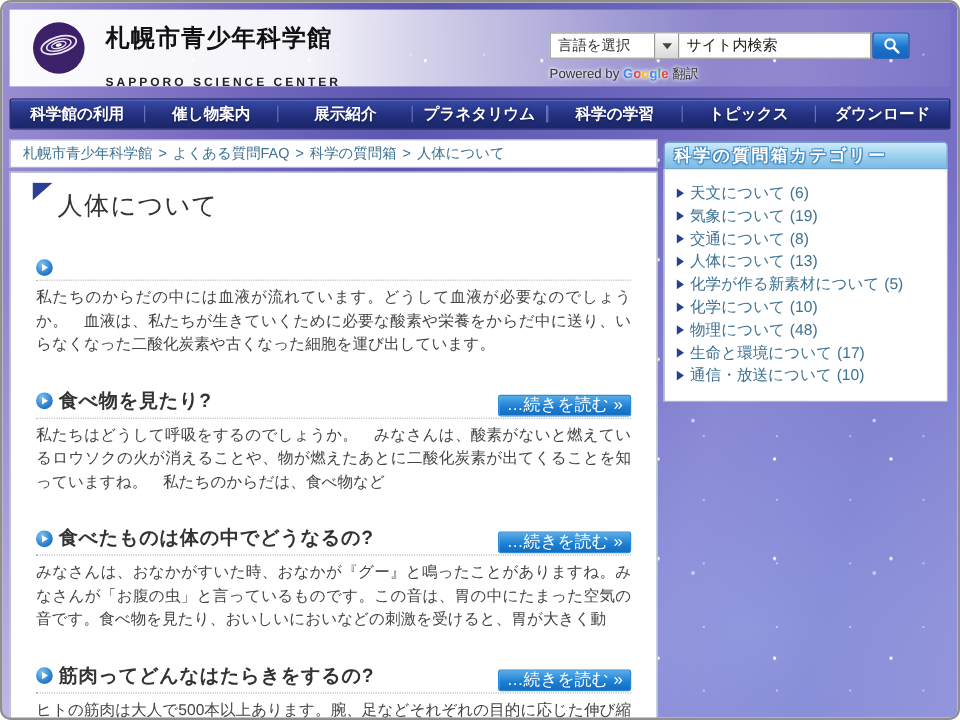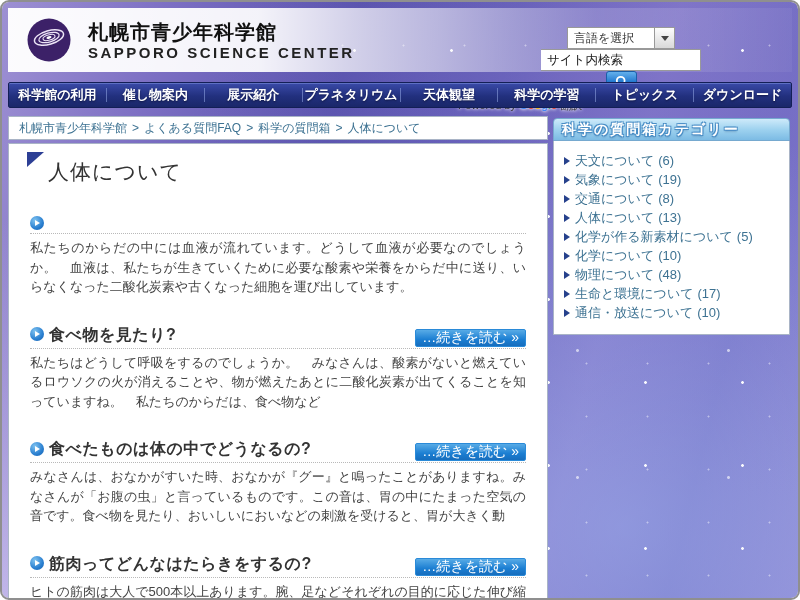--- a/index.html
+++ b/index.html
@@ -22,23 +22,23 @@
   .frame{position:absolute;left:0;top:0;right:0;bottom:0;border:2px solid #8f8f8f;border-radius:9px;pointer-events:none;z-index:50;}
 
   
   .site-header{position:absolute;left:8px;top:8px;width:784px;height:64px;z-index:5;}
   .header-glow{position:absolute;inset:0;background:linear-gradient(to right,
      rgba(255,255,255,0.97) 0%,rgba(255,255,255,0.92) 32%,rgba(255,255,255,0.55) 55%,
      rgba(255,255,255,0.18) 75%,rgba(255,255,255,0.05) 100%);}
   .logo{position:absolute;left:18px;top:9px;width:46px;height:46px;cursor:pointer;}
   .titles{position:absolute;left:80px;top:12px;}
   .site-title{font-size:20px;font-weight:bold;color:#111;letter-spacing:1px;line-height:24px;}
-  .site-subtitle{font-size:15px;font-weight:bold;color:#222;letter-spacing:2.5px;margin-top:0;}
+  .site-subtitle{font-size:10px;font-weight:bold;color:#222;letter-spacing:2.5px;margin-top:20px;}
   .header-tools{position:absolute;left:450px;top:19px;width:326px;}
-  .tools-row{display:flex;align-items:center;flex-direction:column;}
+  .tools-row{display:flex;align-items:center;}
   .lang-select{width:108px;height:22px;background:#fff;border:1px solid #999;display:flex;align-items:center;justify-content:space-between;font-size:12px;color:#333;cursor:pointer;box-sizing:border-box;}
   .lang-select .lbl{padding-left:6px;white-space:nowrap;}
   .arrow-box{width:19px;height:20px;background:linear-gradient(#fdfdfd,#d9d9d9);border-left:1px solid #999;display:flex;align-items:center;justify-content:center;}
   .caret{width:0;height:0;border-left:4px solid transparent;border-right:4px solid transparent;border-top:5px solid #444;}
   .search-input{width:160px;height:22px;border:1px solid #999;border-left:none;font-size:12.5px;color:#701a75;padding:0 6px;box-sizing:border-box;outline:none;font-family:inherit;}
   .search-input::placeholder{color:#222;opacity:1;}
   .search-btn{width:31px;height:22px;margin-left:1px;border:1px solid #1a5fa8;border-radius:3px;background:linear-gradient(#63b0ec,#1c73cc 55%,#1565c0);display:flex;align-items:center;justify-content:center;cursor:pointer;padding:0;}
   .powered{margin-top:5px;font-size:11px;color:#333;text-shadow:0 0 3px #fff,0 0 4px #fff;}
   .google-word{font-weight:bold;}
   .gl-0,.gl-3{color:#4285F4;} .gl-1,.gl-5{color:#EA4335;} .gl-2{color:#FBBC05;} .gl-4{color:#34A853;}
@@ -131,21 +131,20 @@
 
   <nav class="main-nav">
     <a class="nav-item">科学館の利用</a>
     <span class="nav-sep"></span>
     <a class="nav-item">催し物案内</a>
     <span class="nav-sep"></span>
     <a class="nav-item">展示紹介</a>
     <span class="nav-sep"></span>
     <a class="nav-item">プラネタリウム</a>
     <span class="nav-sep"></span>
-    <a class="nav-item">天体観望</a>
     <span class="nav-sep"></span>
     <a class="nav-item">科学の学習</a>
     <span class="nav-sep"></span>
     <a class="nav-item">トピックス</a>
     <span class="nav-sep"></span>
     <a class="nav-item">ダウンロード</a>
   </nav>
 
   <div class="breadcrumb">
     <a>札幌市青少年科学館</a>

